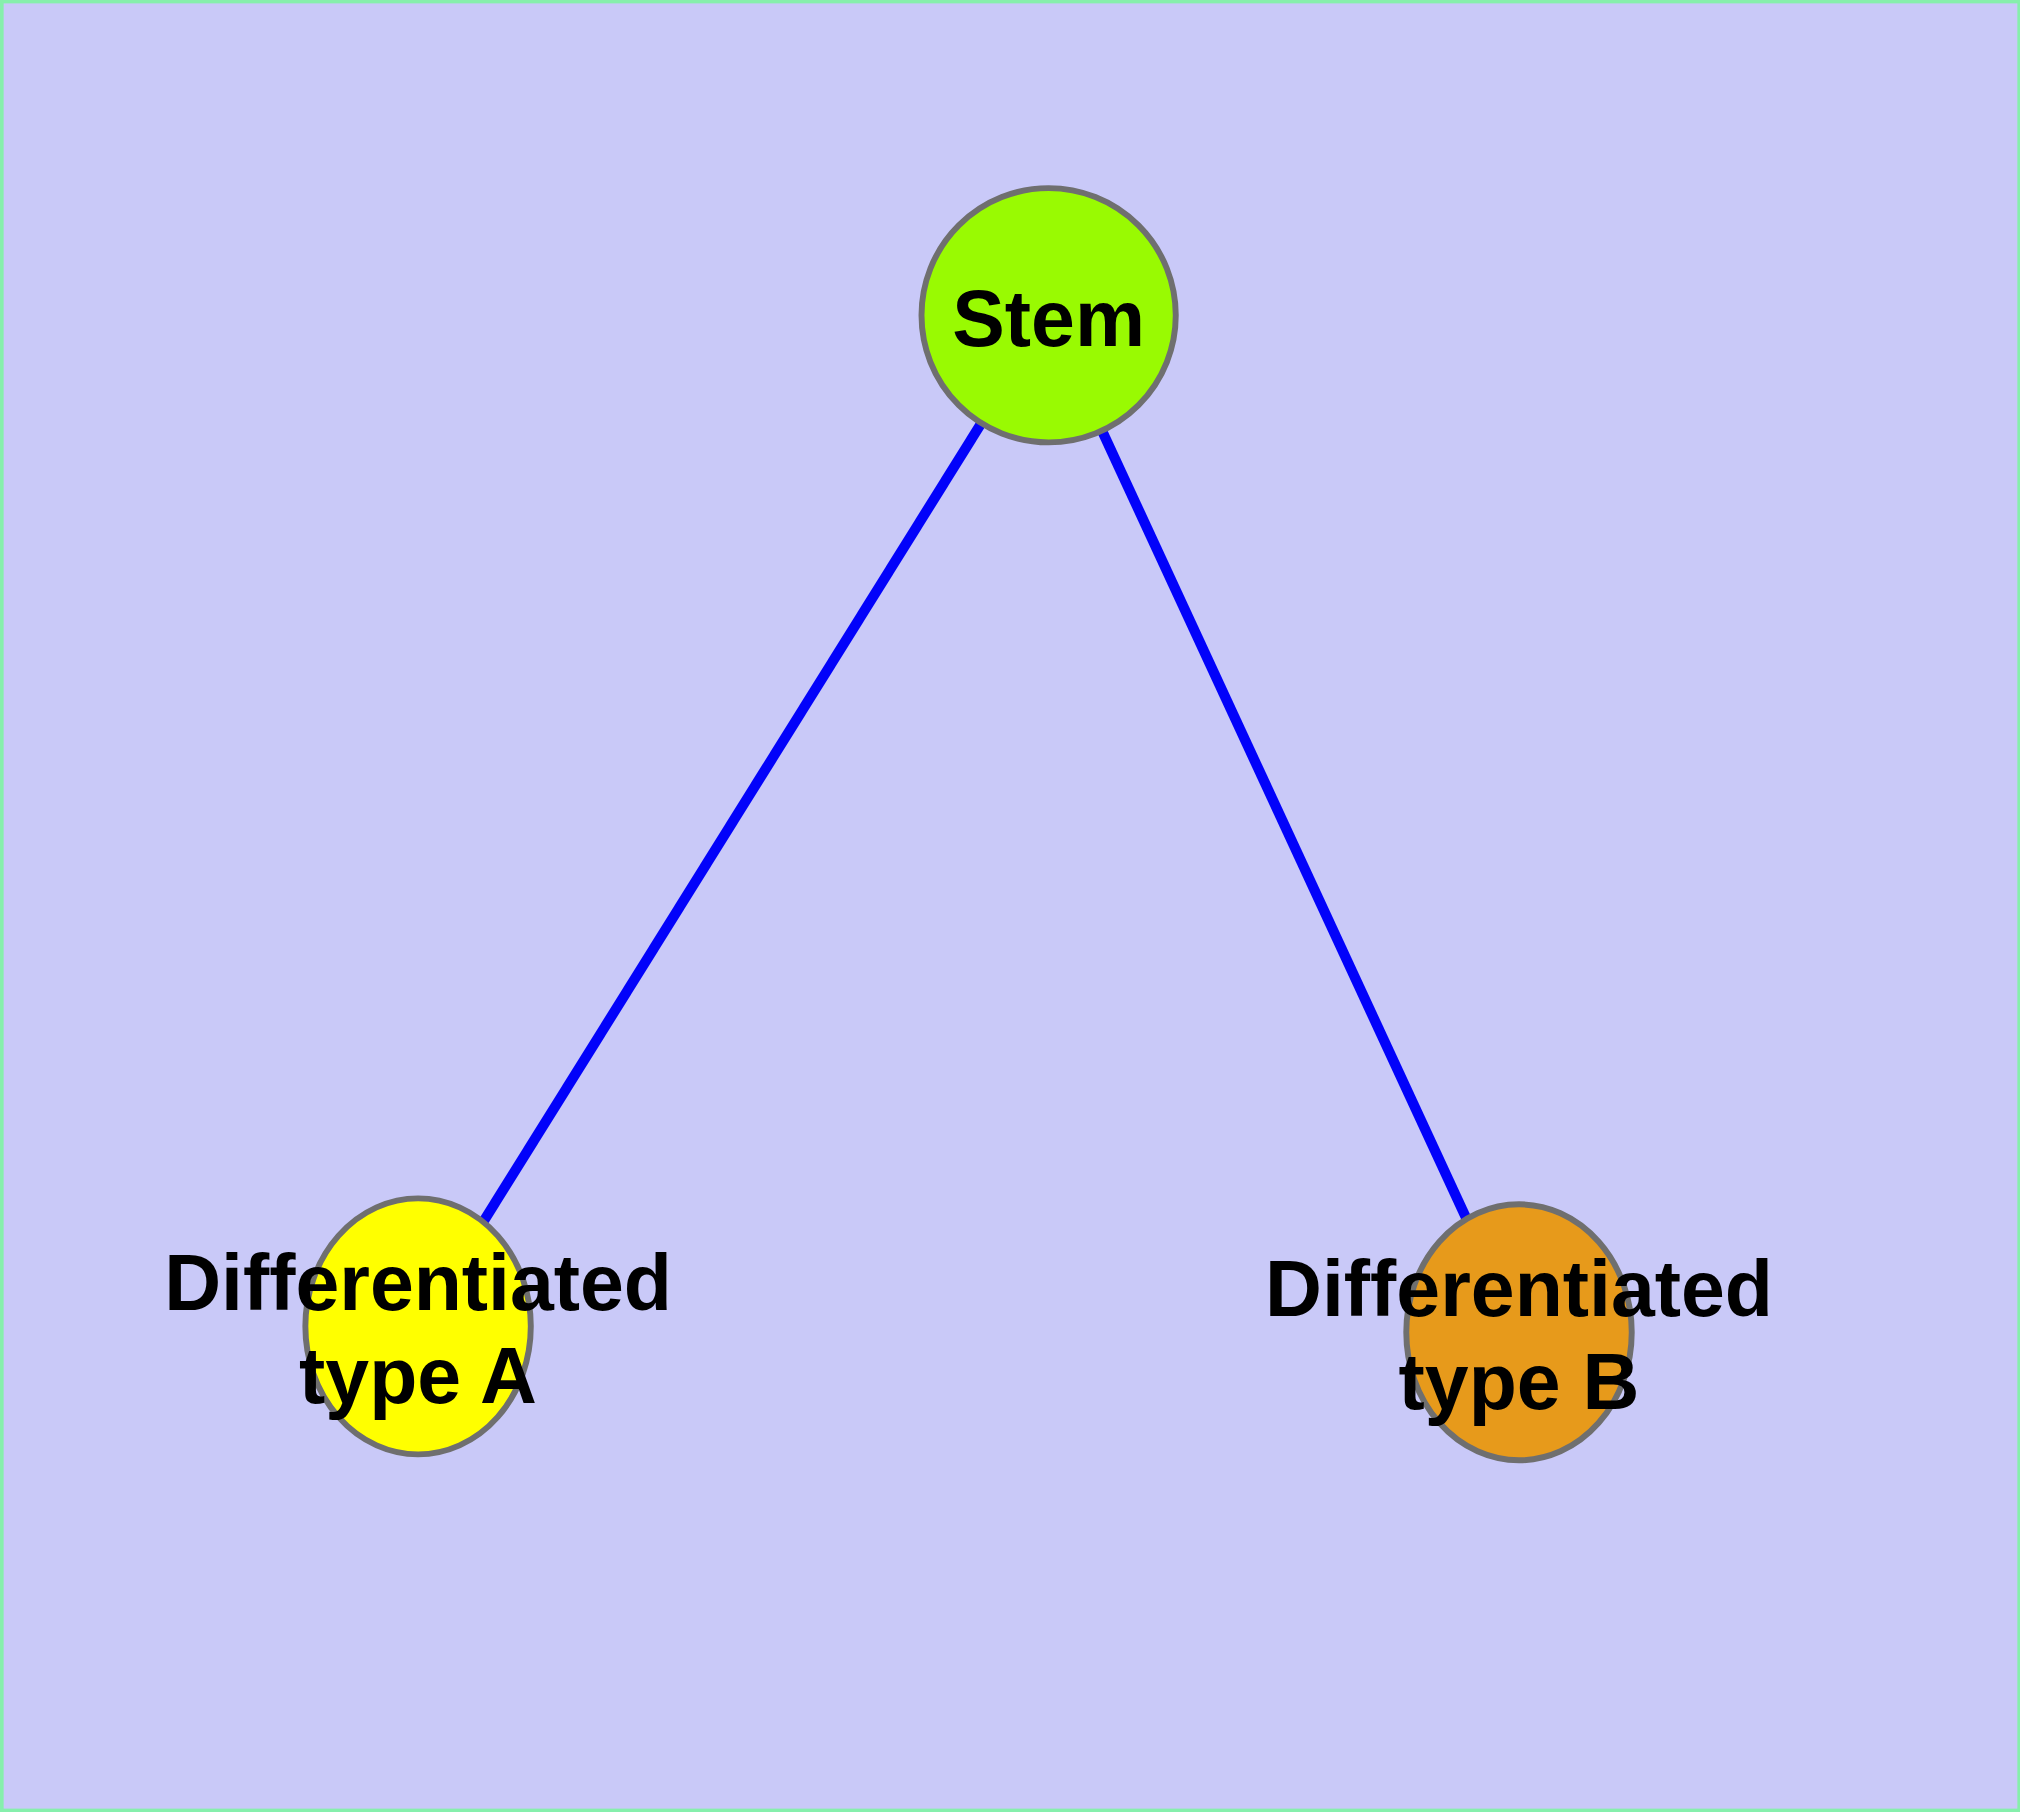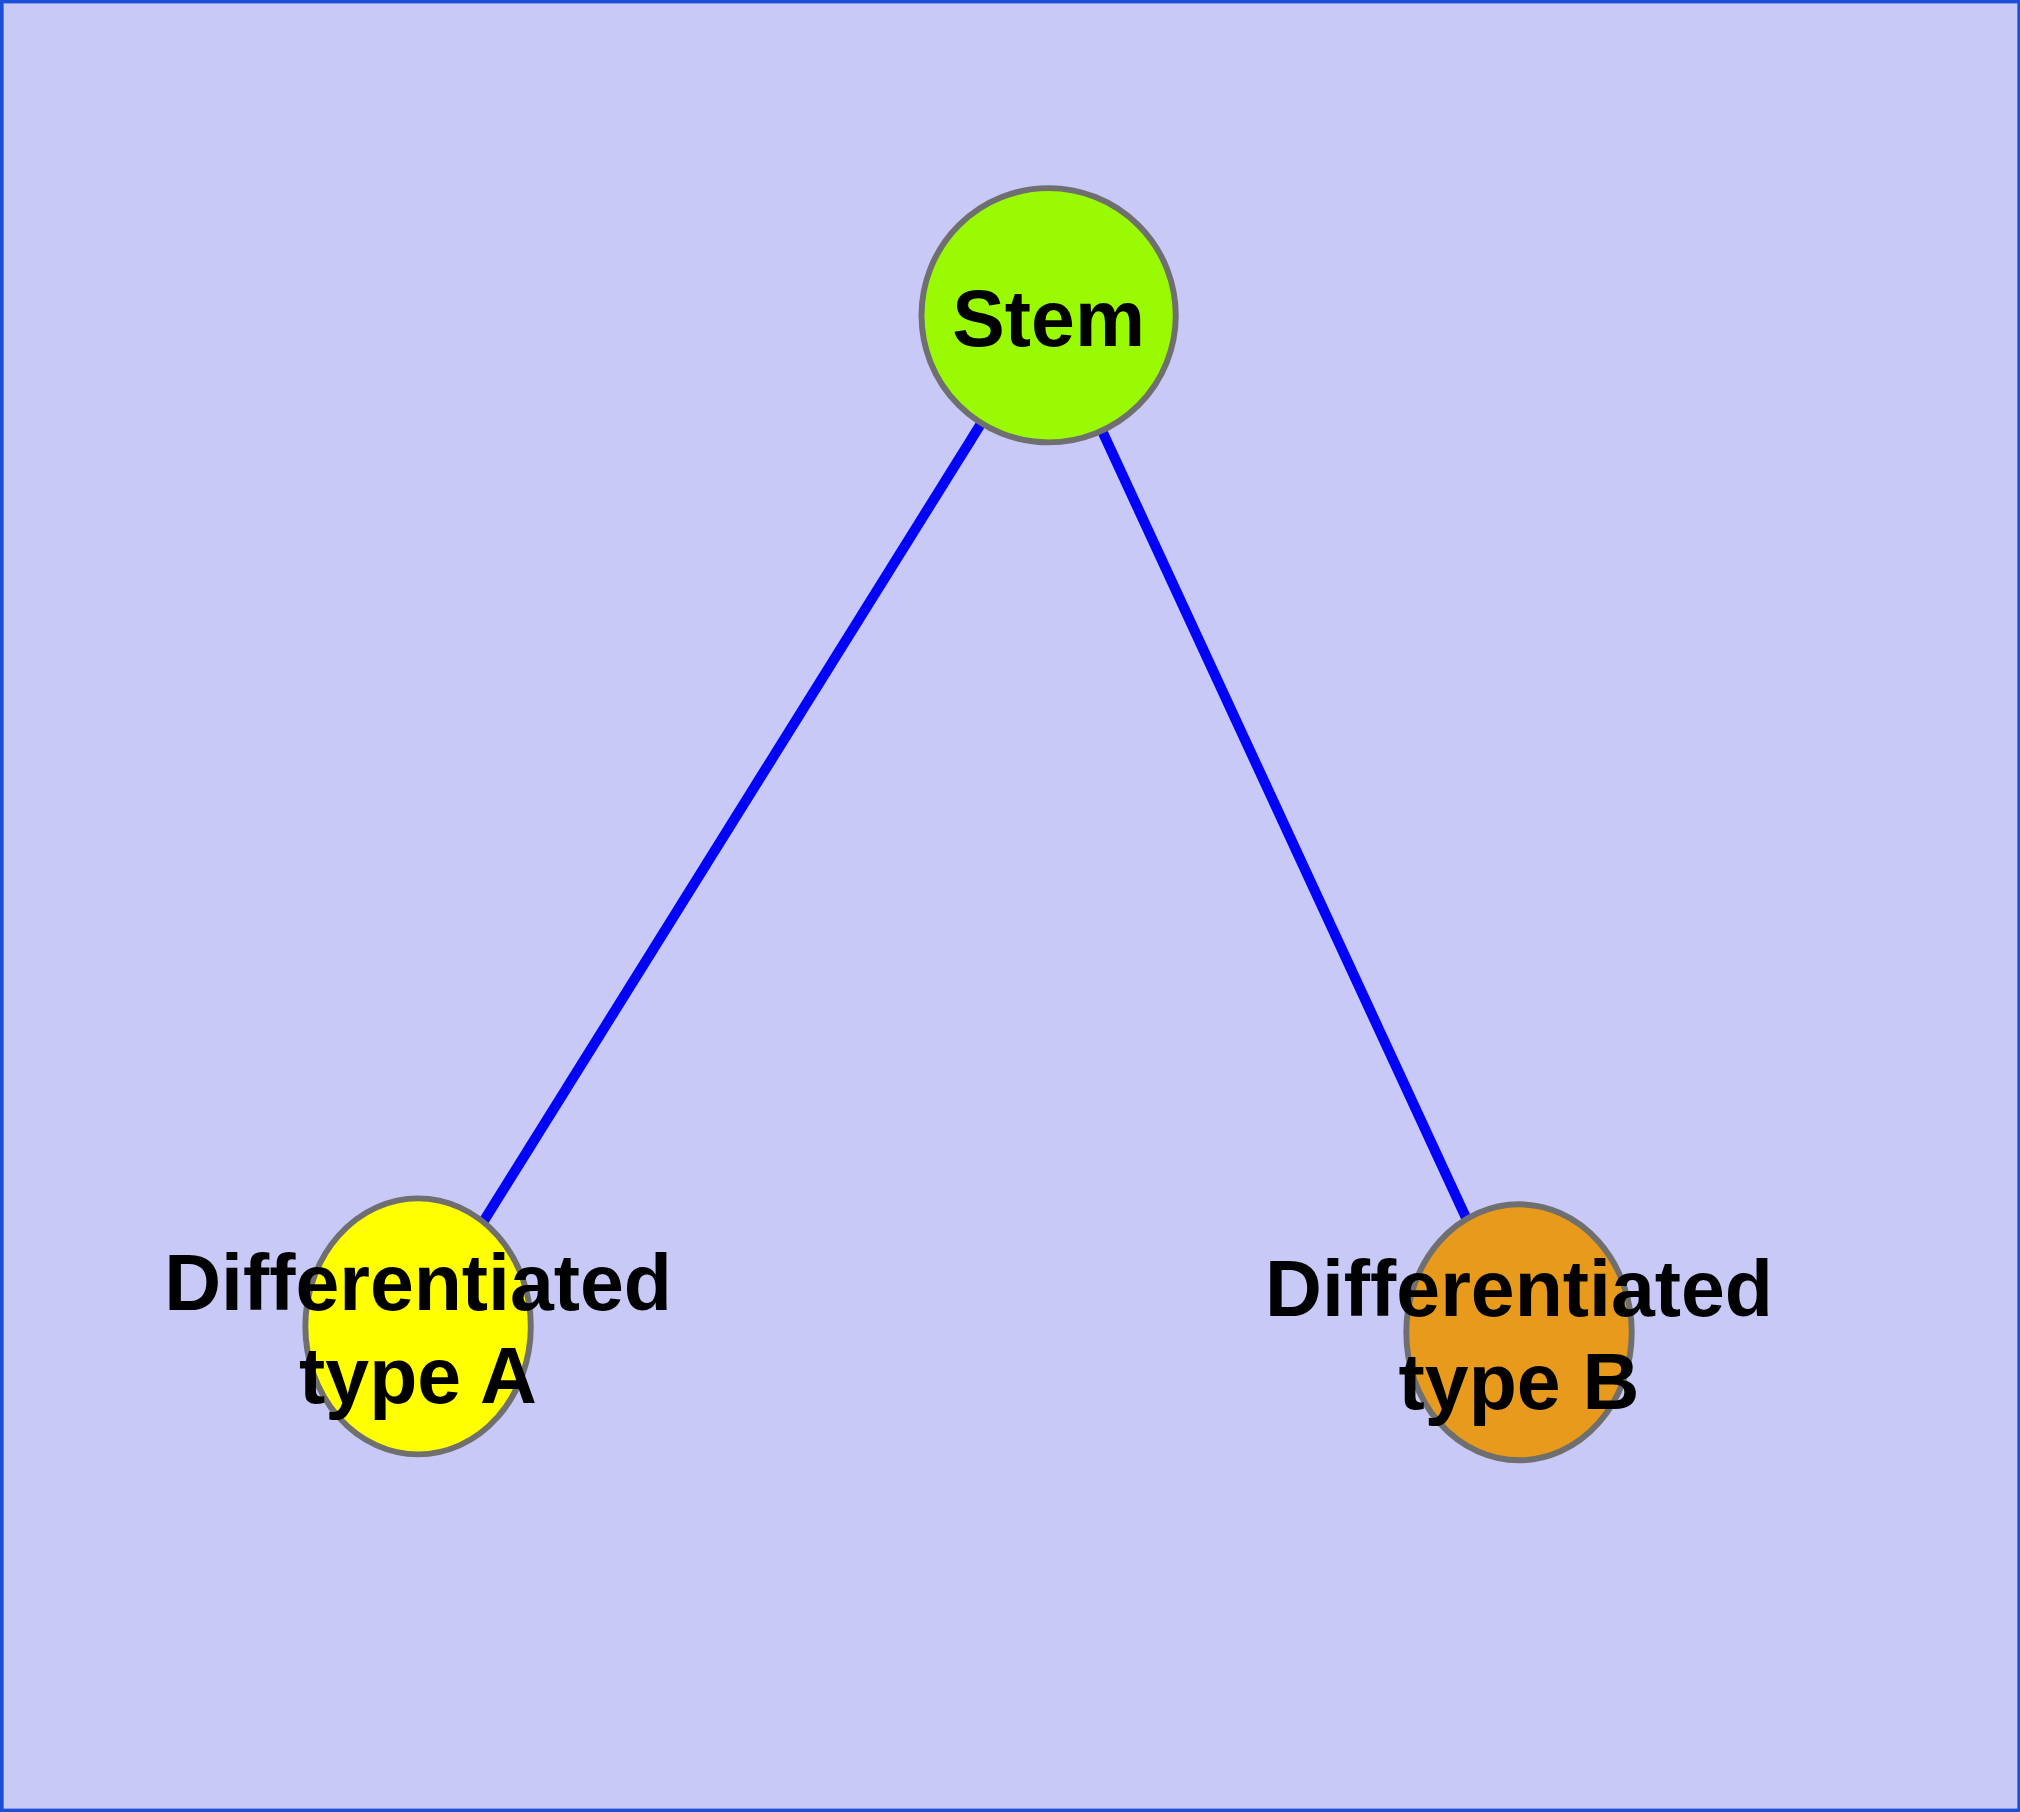--- a/index.html
+++ b/index.html
@@ -4,21 +4,21 @@
 <style>
   html, body {
     margin: 0;
     padding: 0;
     background: #ffffff;
   }
   .canvas {
     position: relative;
     width: 2021px;
     height: 1812px;
-    background: #1d4ed8;
+    background: #86efac;
     overflow: hidden;
     font-family: "Liberation Sans", sans-serif;
   }
   svg {
     position: absolute;
     top: 0;
     left: 0;
     display: block;
   }
   .node-label {

